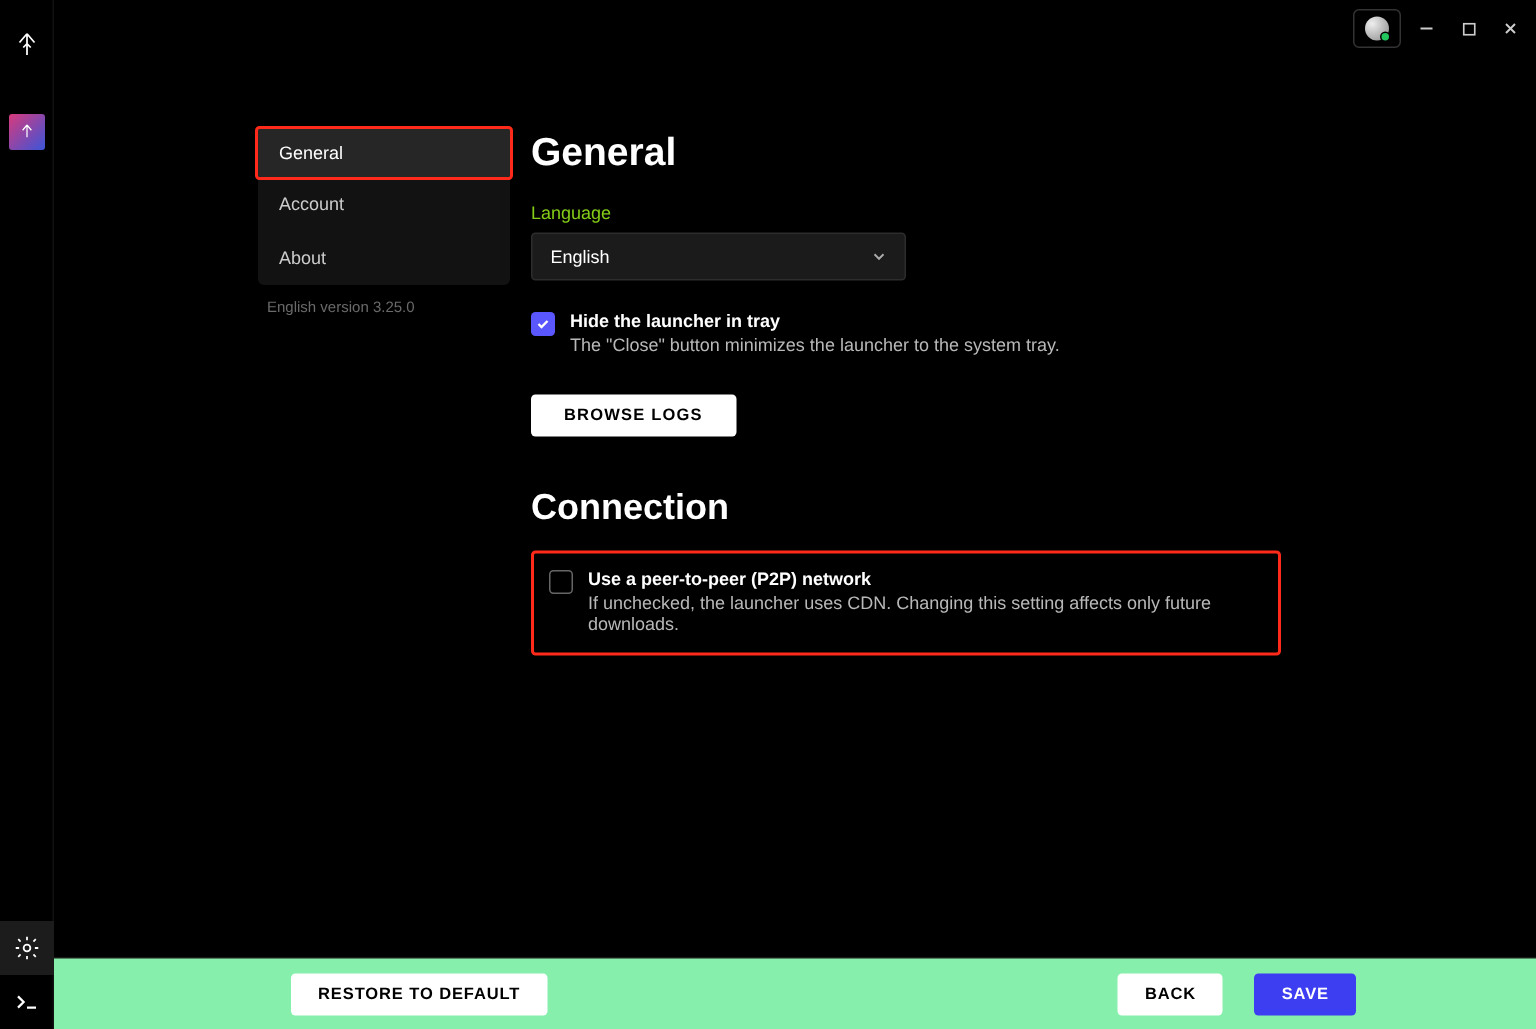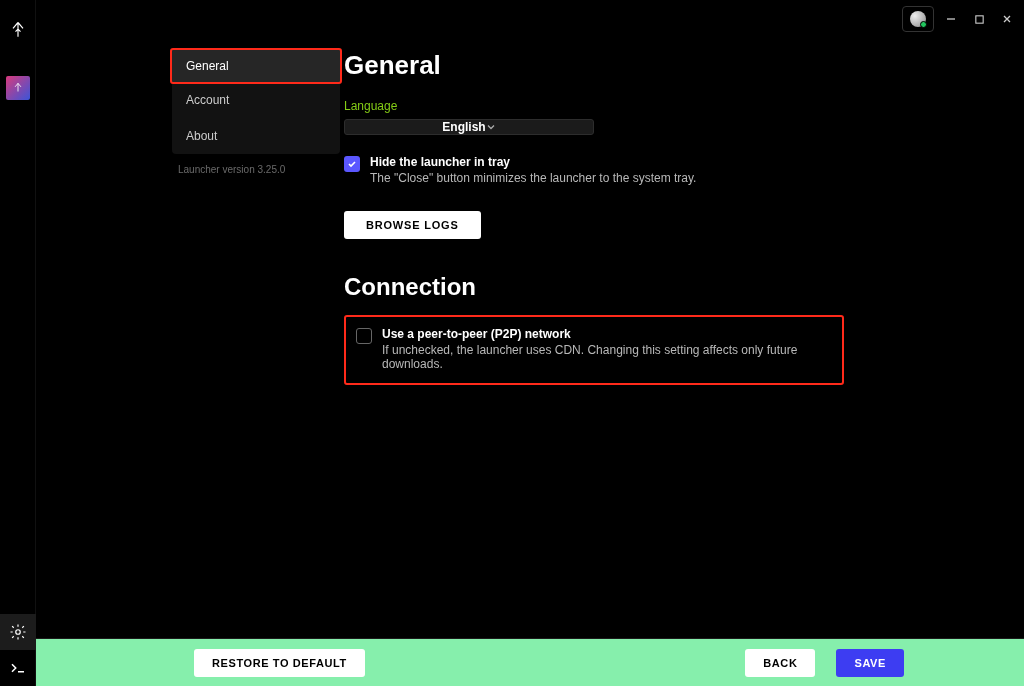--- a/index.html
+++ b/index.html
@@ -86,21 +86,22 @@
   
   .main {
     flex:1;
     position:relative;
     display:flex;
     flex-direction:column;
   }
   .content-row {
     display:flex;
     padding: 50px 0 0 136px;
-    gap: 4px;
+    gap: 14px;
+    margin-top: 36px;
   }
 
   
   .side-nav {
     width: 168px;
   }
   .side-nav-items {
     background:#121212;
     border-radius:4px;
     overflow:visible;
@@ -136,29 +137,28 @@
     font-weight:700;
     margin-bottom:18px;
   }
   .field-label {
     font-size:12px;
     color:#84cc16;
     margin-bottom:6px;
   }
   .select {
     width:250px;
-    height:16px;
+    height:32px;
     background:#1b1b1b;
     border:1px solid #2d2d2d;
     border-radius:3px;
-    display:flex;align-items:center;justify-content:center;
+    display:flex;align-items:center;justify-content:space-between;
     padding:0 12px;
     font-size:12px;
     cursor:pointer;
-    font-weight:bold;
   }
   .chev { color:#aaa; font-size:10px; }
 
   .check-row {
     display:flex;align-items:flex-start;
     gap:10px;
     margin-top:20px;
   }
   .checkbox {
     width:16px;height:16px;
@@ -287,21 +287,21 @@
           <div class="nav-item active">
             <span>General</span>
           </div>
           <div class="nav-item">
             <span>Account</span>
           </div>
           <div class="nav-item">
             <span>About</span>
           </div>
         </div>
-        <div class="version">Launcher version 3.25.0</div>
+        <div class="version">English version 3.25.0</div>
       </div>
 
       <div class="panel">
         <h1>General</h1>
 
         <div class="field-label">Language</div>
         <div class="select">
           <span>English</span>
           <span class="chev">
             <svg width="10" height="10" viewBox="0 0 10 10">

